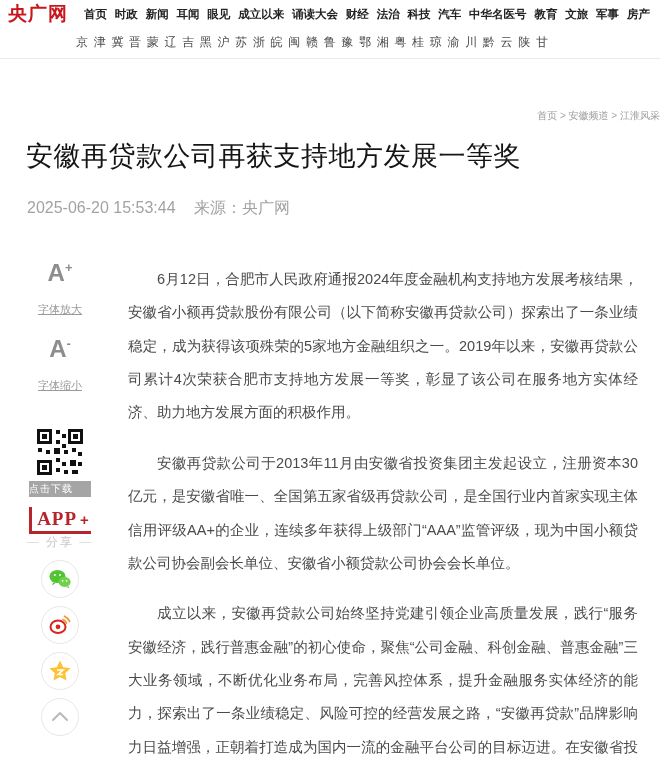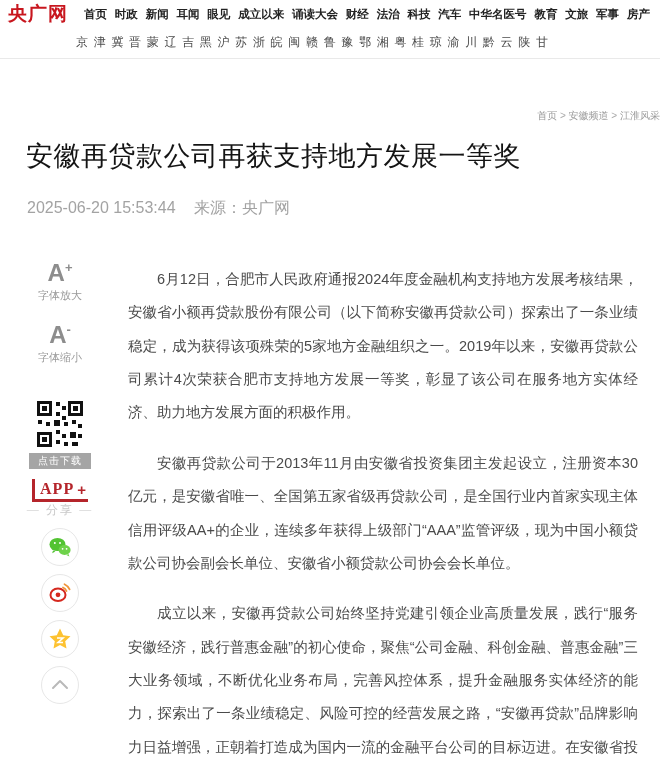--- a/index.html
+++ b/index.html
@@ -93,56 +93,56 @@
   .font-tool { text-align: center; cursor: pointer; }
   .font-tool + .font-tool { margin-top: 20px; }
   .font-tool .glyph {
     font-size: 24px;
     font-weight: bold;
     color: #8d8d8d;
     line-height: 1;
   }
   .font-tool .glyph sup { font-size: 13px; }
   .font-tool .cap {
-    margin-top: 3px;
+    margin-top: 17px;
     font-size: 11px;
     color: #9a9a9a;
+    text-decoration: underline;
   }
   .qr-block { margin-top: 30px; width: 62px; cursor: pointer; }
   .qr-box {
     width: 62px;
     height: 58px;
     background: #fff;
     display: flex;
     align-items: center;
     justify-content: center;
   }
   .qr-caption {
     width: 62px;
     height: 16px;
     line-height: 16px;
     background: #a5a5a5;
     color: #fff;
     font-size: 10px;
-    text-align: center;
     letter-spacing: 1px;
   }
   .app-badge {
     margin-top: 10px;
     border-left: 3px solid #b5252b;
     border-bottom: 3px solid #b5252b;
     padding: 1px 2px 1px 5px;
     display: flex;
     align-items: center;
     cursor: pointer;
   }
   .app-badge .app-text {
     font-family: "Liberation Serif", "DejaVu Serif", serif;
     font-weight: bold;
-    font-size: 16px;
+    font-size: 19px;
     color: #b5252b;
     letter-spacing: 1px;
   }
   .app-badge .app-plus {
     font-weight: bold;
     font-size: 15px;
     color: #b5252b;
     margin-left: 3px;
   }
   .share-label {

